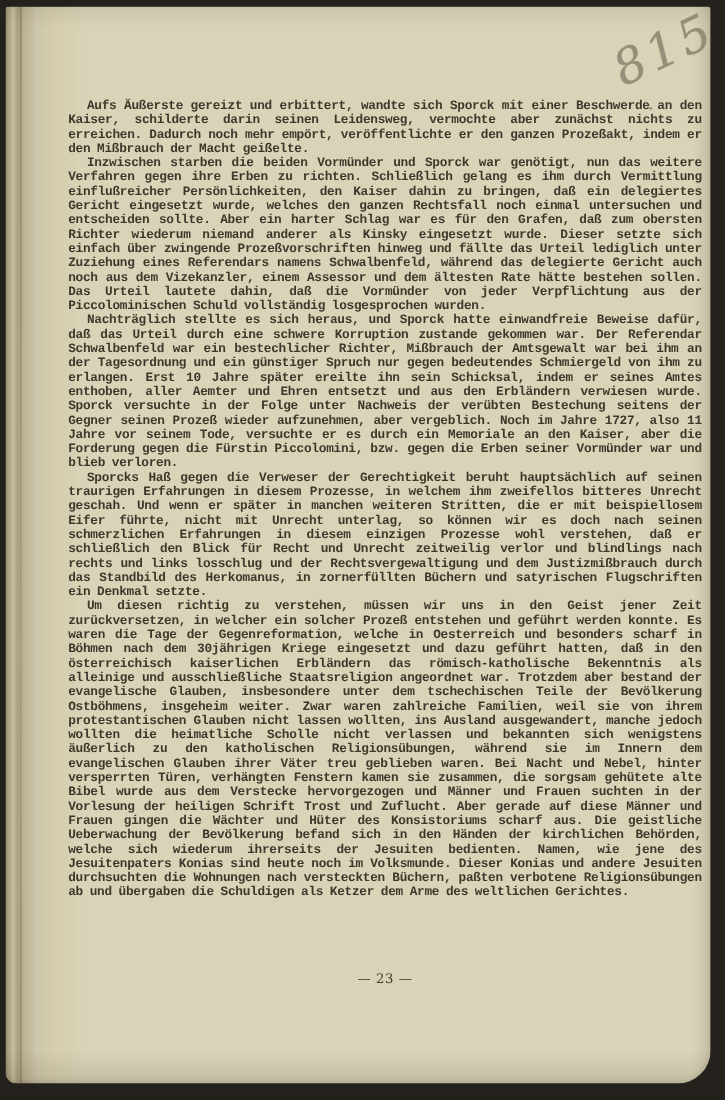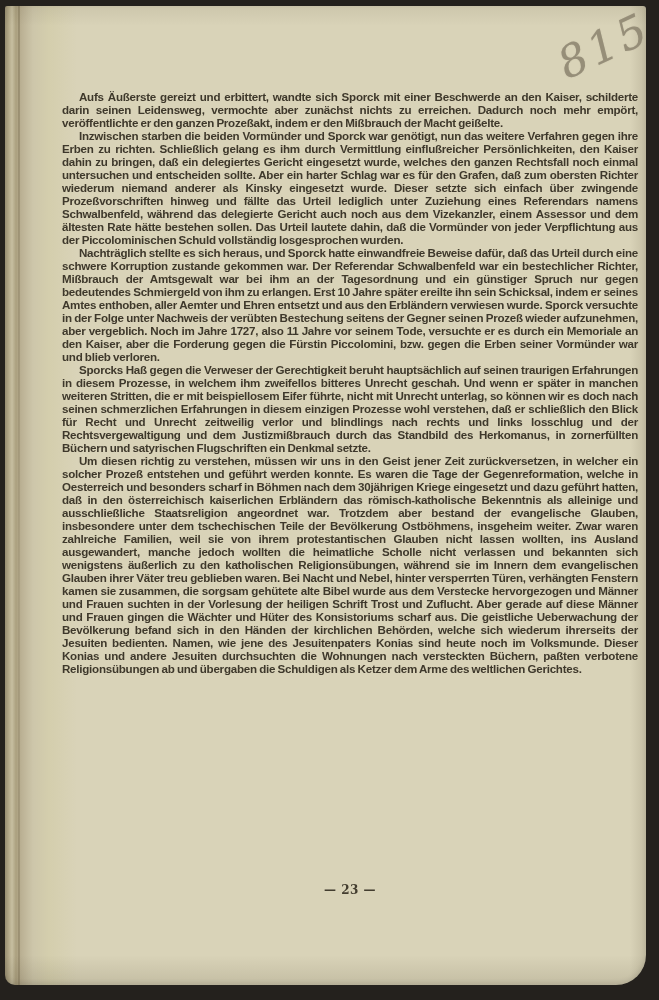--- a/index.html
+++ b/index.html
@@ -68,21 +68,21 @@
     height: 3px;
     border-radius: 50%;
     background: rgba(110, 103, 86, 0.55);
   }
   
   .text-block {
     position: absolute;
     left: 57px;
     top: 84px;
     width: 576px;
-    font-family: Liberation Sans, sans-serif;
+    font-family: Liberation Mono, monospace;
     font-weight: 700;
     font-size: 11.6px;
     line-height: 13px;
     letter-spacing: -0.25px;
     word-spacing: -0.6px;
     color: #3e382b;
     text-align: justify;
     hyphens: auto;
     -webkit-hyphens: auto;
   }
@@ -90,21 +90,21 @@
     margin: 0;
     text-indent: 17px;
   }
   .page-number {
     position: absolute;
     left: 57px;
     top: 877px;
     width: 576px;
     text-align: center;
     font-family: "DejaVu Serif", serif;
-    font-weight: 700;
+    font-weight: 400;
     font-size: 12px;
     letter-spacing: 0.5px;
     color: #433d2f;
   }
 </style>
 </head>
 <body>
 
 <div class="scan">
   <div class="page">

